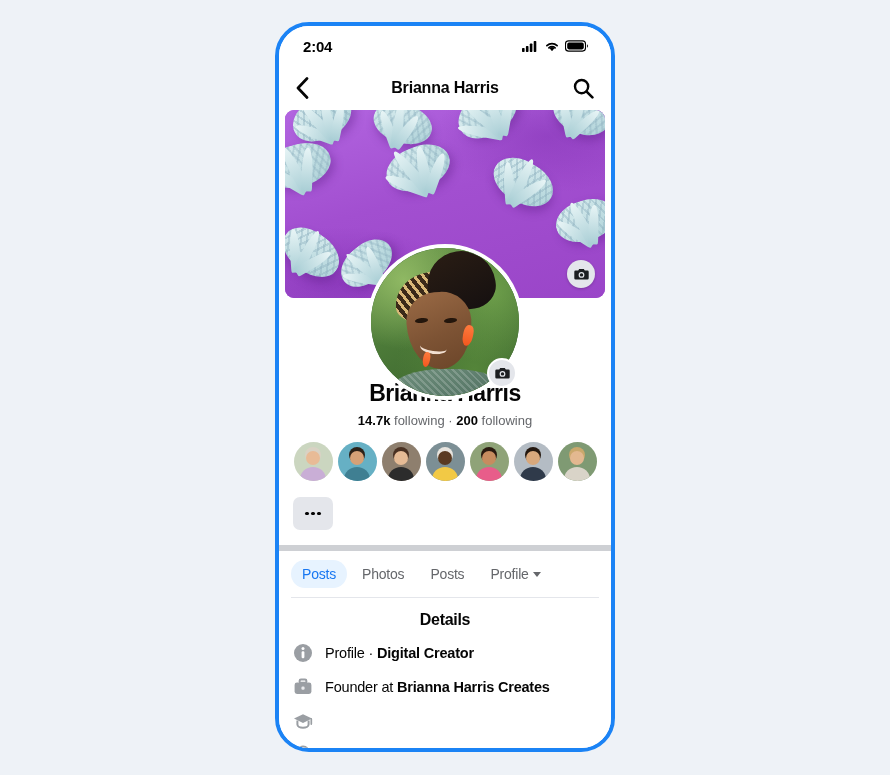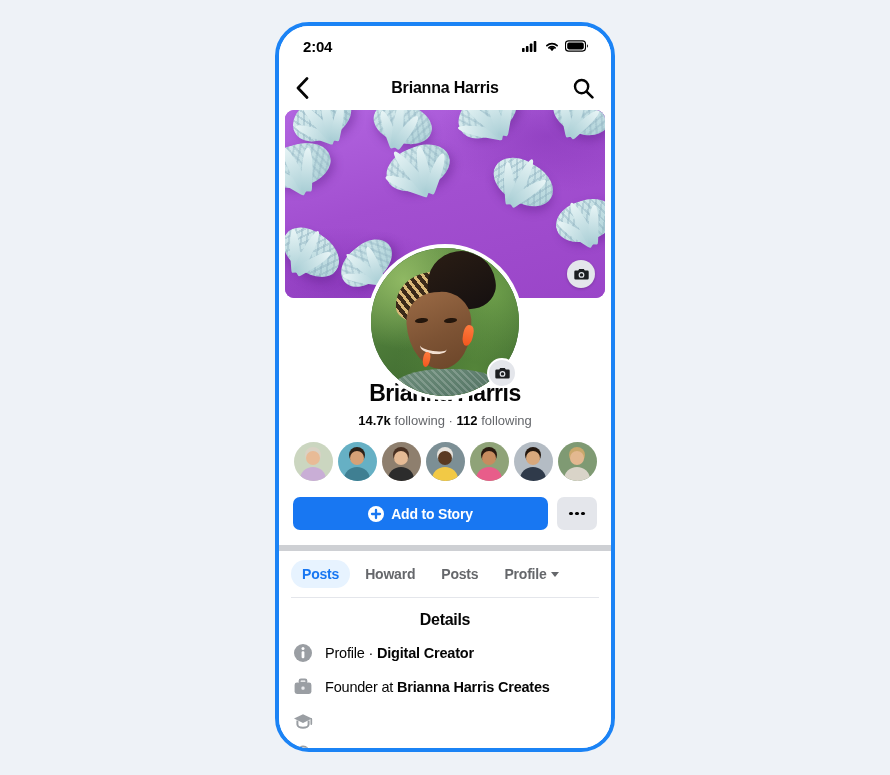--- a/index.html
+++ b/index.html
@@ -381,21 +381,21 @@
 
   
   .tabs {
     display: flex;
     align-items: center;
     gap: 4px;
     padding: 9px 12px 9px 12px;
   }
   .tab {
     font-size: 14px;
-    font-weight: bold;
+    font-weight: normal;
     color: #65676b;
     padding: 6px 11px;
     border-radius: 15px;
     cursor: pointer;
     letter-spacing: -0.2px;
     display: flex;
     align-items: center;
     gap: 4px;
     white-space: nowrap;
   }
@@ -589,21 +589,21 @@
     </div>
   </div>
 
   <div class="spacer-avatar"></div>
 
   <div class="profile-name">Brianna Harris</div>
   <div class="profile-stats">
     <b>14.7k</b>
     <span>following</span>
     <span>·</span>
-    <b>112</b>
+    <b>200</b>
     <span>following</span>
   </div>
 
   <div class="friends-row" id="friends-row">
         <div class="friend-av">
           <div class="fa-inner" style="background:#cbd6c0"></div>
           <div class="fa-body" style="background:#c9aed6"></div>
           <div class="fa-head" style="background:#e8bb96;box-shadow:0 -3px 0 1px #d9d2c4"></div>
         </div>
         <div class="friend-av">
@@ -632,44 +632,37 @@
           <div class="fa-head" style="background:#d8a87c;box-shadow:0 -3px 0 1px #24180f"></div>
         </div>
         <div class="friend-av">
           <div class="fa-inner" style="background:#7f9a73"></div>
           <div class="fa-body" style="background:#d9d4c8"></div>
           <div class="fa-head" style="background:#e3b890;box-shadow:0 -3px 0 1px #caa86c"></div>
         </div>
       </div>
 
   <div class="actions">
-    <div class="btn btn-primary">
-      <svg width="16" height="16" viewBox="0 0 16 16">
-        <circle cx="8" cy="8" r="8" fill="#ffffff"></circle>
-        <path d="M8 4 V12 M4 8 H12" stroke="#1877f2" stroke-width="2.3" stroke-linecap="round"></path>
-      </svg>
-      <span>Add to Story</span>
-    </div>
     <div class="btn btn-icon-only">
       <span class="dots">
             <i></i>
             <i></i>
             <i></i>
           </span>
     </div>
   </div>
 
   <div class="thick-divider"></div>
 
   <div class="tabs" id="tabs-row">
         <div class="tab active">
           <span>Posts</span>
         </div>
         <div class="tab">
-          <span>Howard</span>
+          <span>Photos</span>
         </div>
         <div class="tab">
           <span>Posts</span>
         </div>
         <div class="tab">
           <span>Profile</span>
           <span class="caret"></span>
         </div>
       </div>
   <div class="thin-divider"></div>

